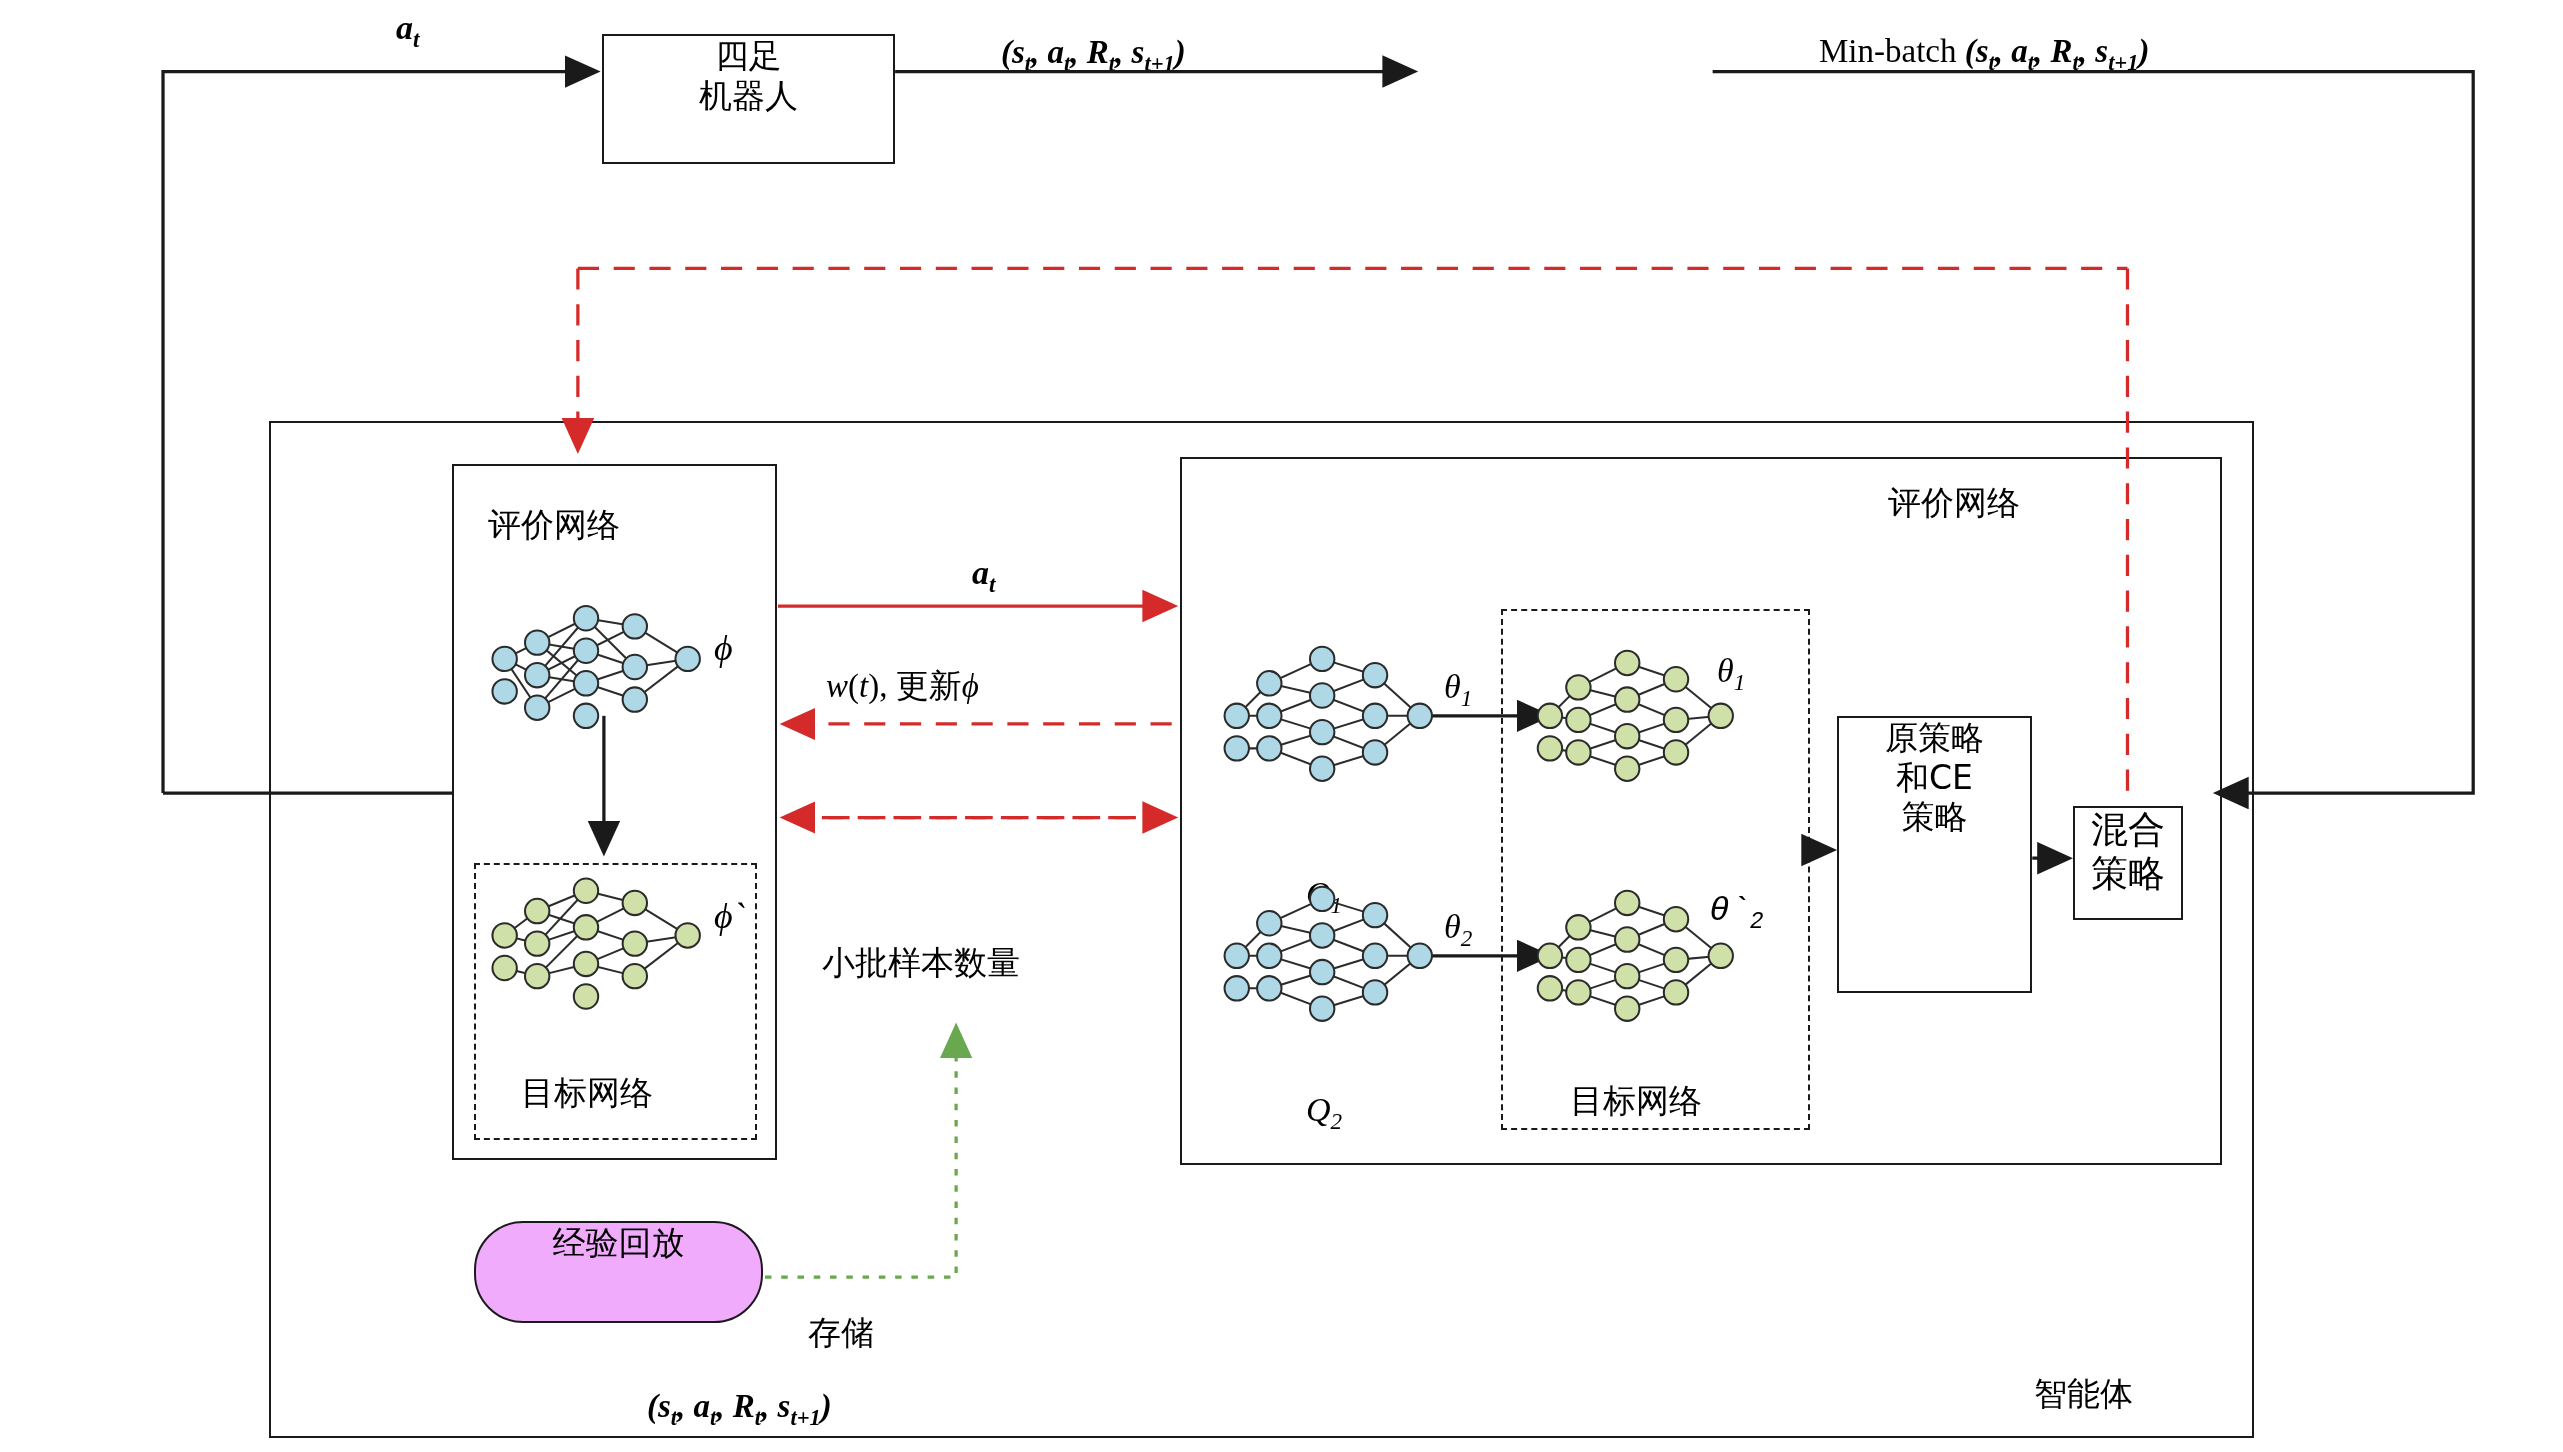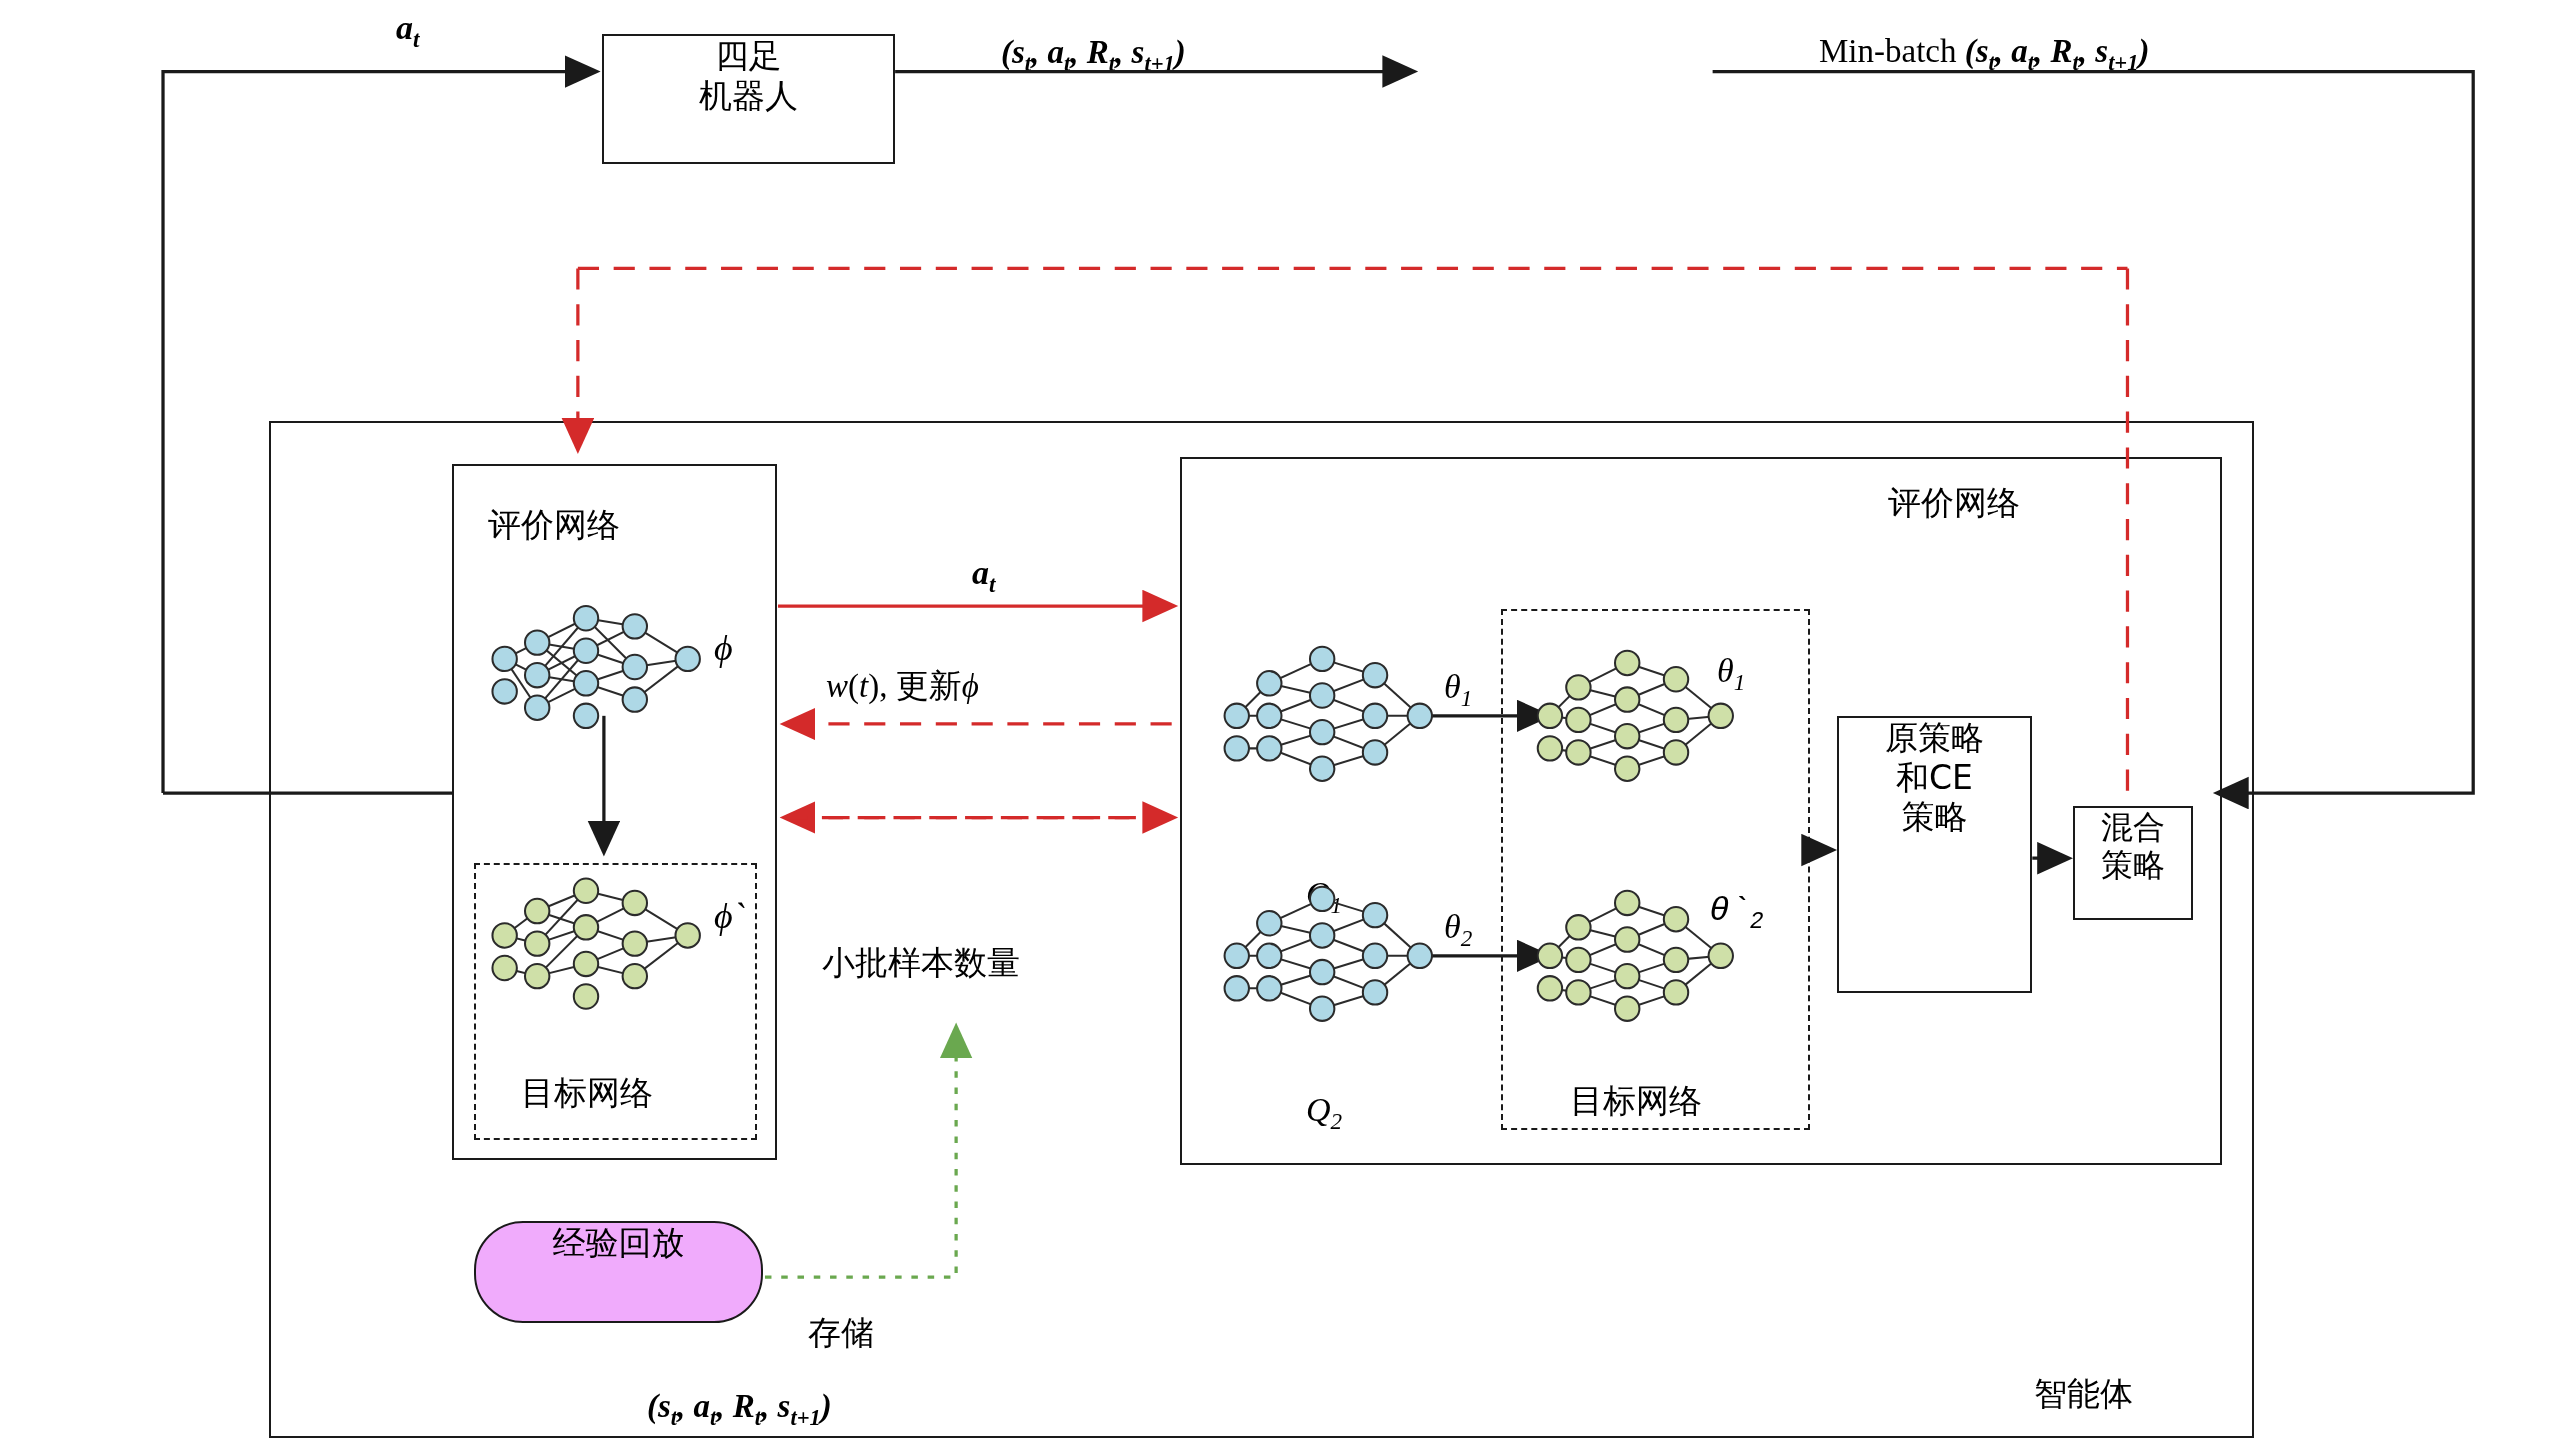--- a/index.html
+++ b/index.html
@@ -77,21 +77,21 @@
   <div class="lbl" style="left:1709px;top:891px;font-size:34px;font-family:Liberation Mono, monospace;">
     <span class="it">θ`</span><span class="it sub">2</span>
   </div>
 
   <div class="box ctr cn" style="left:1837px;top:716px;width:195px;height:277px;font-size:33px;">
     <span style="white-space:pre-line;">原策略
 和CE
 策略</span>
   </div>
 
-  <div class="box ctr cn" style="left:2073px;top:806px;width:120px;height:114px;font-size:32px;">
+  <div class="box ctr cn" style="left:2073px;top:806px;width:110px;height:114px;font-size:37px;">
     <span style="white-space:pre-line;">混合
 策略</span>
   </div>
 
   <div class="ctr cn" style="left:474px;top:1221px;width:285px;height:98px;border:2.4px solid #1a1a1a;border-radius:49px;background:#f0abfc;font-size:33px;">
     <span>经验回放</span>
   </div>
   <div class="lbl cn" style="left:808px;top:1314px;font-size:33px;">存储</div>
 
   <div class="lbl" style="left:972px;top:553px;font-size:34px;">

